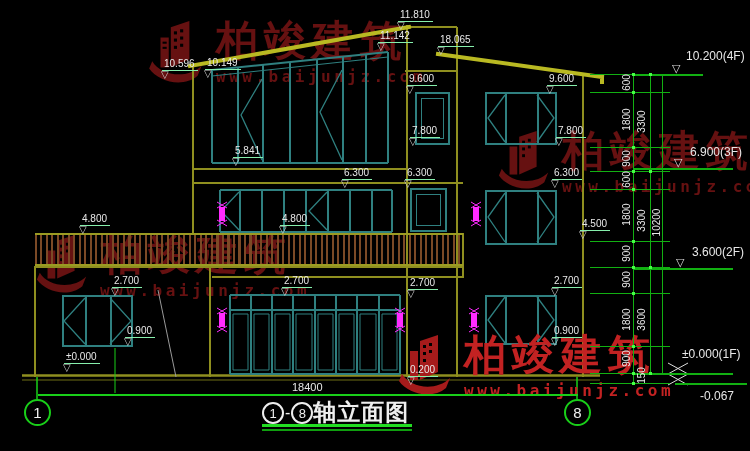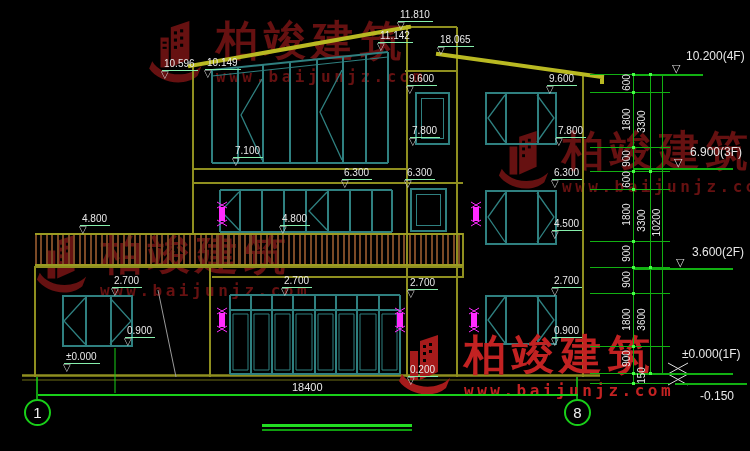--- a/index.html
+++ b/index.html
@@ -222,48 +222,48 @@
   <div id="anno">
       <div class="lvl" style="left: 398px; top: 9px;"><span>11.810</span><i>▽</i></div>
       <div class="lvl" style="left: 378px; top: 30px;"><span>11.142</span><i>▽</i></div>
       <div class="lvl" style="left: 438px; top: 34px;"><span>18.065</span><i>▽</i></div>
       <div class="lvl" style="left: 162px; top: 42px; margin-top: 16px;"><span>10.596</span><i>▽</i></div>
       <div class="lvl" style="left: 205px; top: 57px;"><span>10.149</span><i>▽</i></div>
       <div class="lvl" style="left: 407px; top: 73px;"><span>9.600</span><i>▽</i></div>
       <div class="lvl" style="left: 547px; top: 73px;"><span>9.600</span><i>▽</i></div>
       <div class="lvl" style="left: 410px; top: 125px;"><span>7.800</span><i>▽</i></div>
       <div class="lvl" style="left: 556px; top: 125px;"><span>7.800</span><i>▽</i></div>
-      <div class="lvl" style="left: 233px; top: 145px;"><span>7.100</span><i>▽</i></div>
+      <div class="lvl" style="left: 233px; top: 145px;"><span>5.841</span><i>▽</i></div>
       <div class="lvl" style="left: 342px; top: 167px;"><span>6.300</span><i>▽</i></div>
       <div class="lvl" style="left: 405px; top: 167px;"><span>6.300</span><i>▽</i></div>
       <div class="lvl" style="left: 552px; top: 167px;"><span>6.300</span><i>▽</i></div>
       <div class="lvl" style="left: 80px; top: 213px;"><span>4.800</span><i>▽</i></div>
       <div class="lvl" style="left: 280px; top: 213px;"><span>4.800</span><i>▽</i></div>
-      <div class="lvl" style="left: 552px; top: 218px;"><span>4.500</span><i>▽</i></div>
+      <div class="lvl" style="left: 580px; top: 218px;"><span>4.500</span><i>▽</i></div>
       <div class="lvl" style="left: 112px; top: 275px;"><span>2.700</span><i>▽</i></div>
       <div class="lvl" style="left: 282px; top: 275px;"><span>2.700</span><i>▽</i></div>
       <div class="lvl" style="left: 408px; top: 277px;"><span>2.700</span><i>▽</i></div>
       <div class="lvl" style="left: 552px; top: 275px;"><span>2.700</span><i>▽</i></div>
       <div class="lvl" style="left: 125px; top: 325px;"><span>0.900</span><i>▽</i></div>
       <div class="lvl" style="left: 552px; top: 325px;"><span>0.900</span><i>▽</i></div>
       <div class="lvl" style="left: 408px; top: 344px; margin-top: 20px;"><span>0.200</span><i>▽</i></div>
       <div class="lvl" style="left: 64px; top: 351px;"><span>±0.000</span><i>▽</i></div>
       <div class="fline" style="left: 633px; top: 74px; width: 70px;"></div>
       <div class="fmark" style="left: 686px; top: 49px;">10.200(4F)</div>
       <div class="fsym" style="left: 672px; top: 62px;">▽</div>
       <div class="fline" style="left: 633px; top: 168px; width: 100px;"></div>
       <div class="fmark" style="left: 690px; top: 145px;">6.900(3F)</div>
       <div class="fsym" style="left: 674px; top: 156px;">▽</div>
       <div class="fline" style="left: 633px; top: 268px; width: 100px;"></div>
       <div class="fmark" style="left: 692px; top: 245px;">3.600(2F)</div>
       <div class="fsym" style="left: 676px; top: 256px;">▽</div>
       <div class="fline" style="left: 633px; top: 373px; width: 100px;"></div>
       <div class="fmark" style="left: 682px; top: 347px;">±0.000(1F)</div>
       <div class="fline" style="left: 675px; top: 383px; width: 72px;"></div>
-      <div class="fmark" style="left: 700px; top: 389px;">-0.150</div>
+      <div class="fmark" style="left: 700px; top: 389px;">-0.067</div>
       <div class="vline" style="left: 633px; top: 74px; height: 309px;"></div>
       <div class="vline" style="left: 650px; top: 74px; height: 299px;"></div>
       <div class="vline" style="left: 662px; top: 74px; height: 299px;"></div>
       <div class="stub" style="top: 74px;"></div>
       <div class="grip" style="left: 631.5px; top: 72.5px;"></div>
       <div class="grip" style="left: 648.5px; top: 72.5px;"></div>
       <div class="stub" style="top: 92px;"></div>
       <div class="grip" style="left: 631.5px; top: 90.5px;"></div>
       <div class="stub" style="top: 147px;"></div>
       <div class="grip" style="left: 631.5px; top: 145.5px;"></div>
@@ -300,15 +300,18 @@
       <div class="rot" style="left: 619px; top: 215px;">3300</div>
       <div class="rot" style="left: 619px; top: 314px;">3600</div>
       <div class="rot" style="left: 634px; top: 217px;">10200</div>
     </div>
 
   <div class="dimline"></div>
   <div class="dimtext">18400</div>
   <div class="bubble" style="left:24px;top:399px;">1</div>
   <div class="bubble" style="left:564px;top:399px;">8</div>
 
+  <div class="title">
+    <span class="tc">1</span><span class="tdash">-</span><span class="tc">8</span><span class="ttext">轴立面图</span>
+  </div>
   <div class="uline1"></div>
   <div class="uline2"></div>
 </div>
 
 </body></html>

